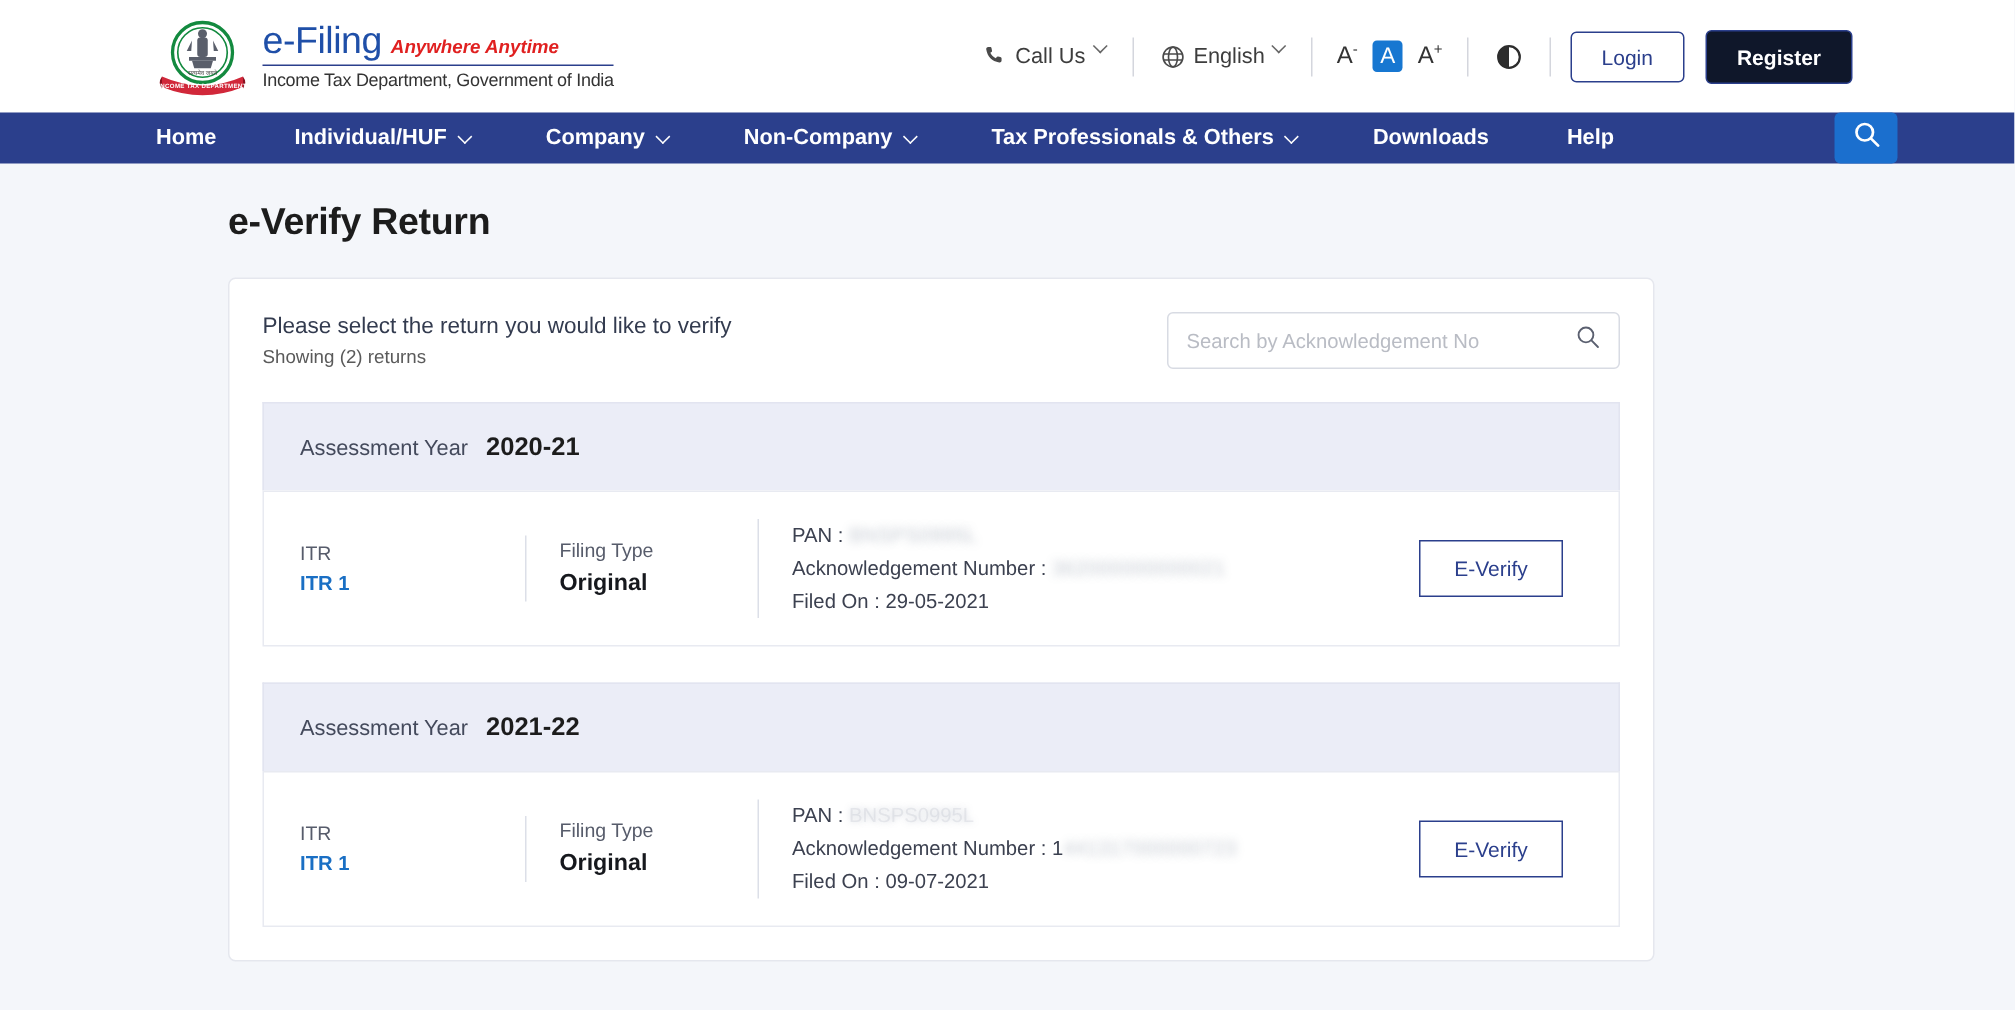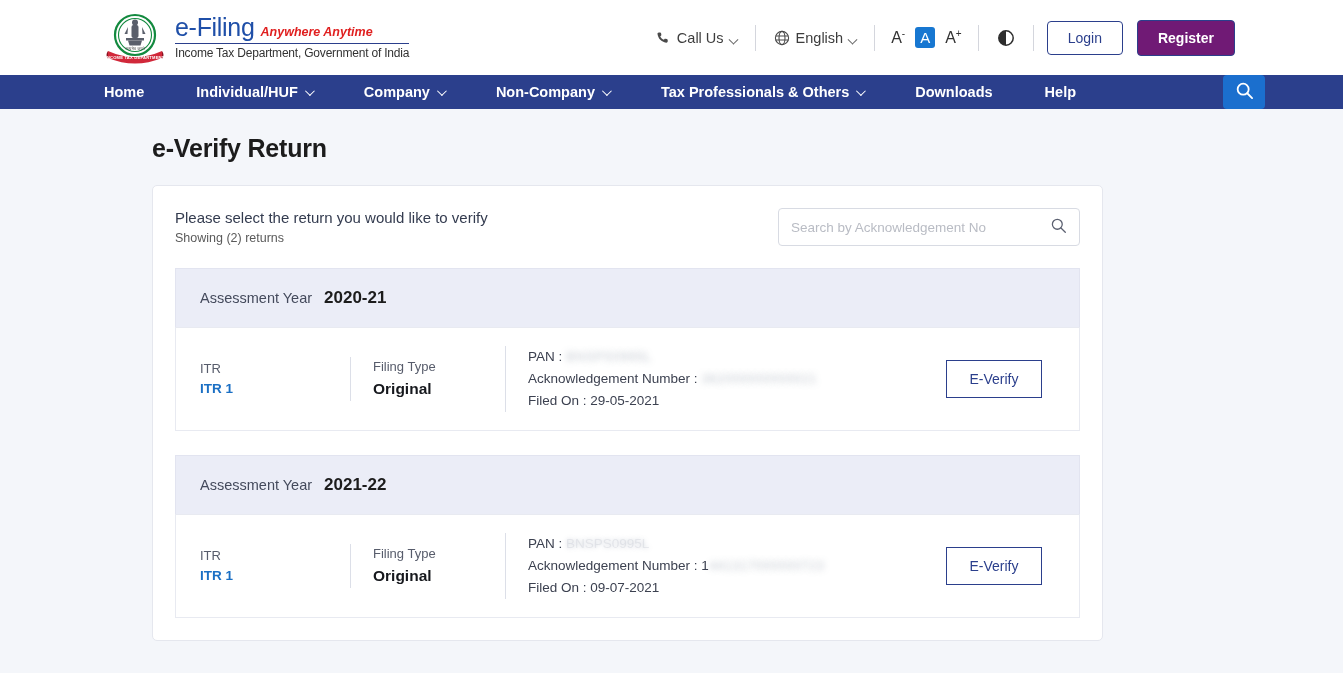--- a/index.html
+++ b/index.html
@@ -49,21 +49,21 @@
 
   .header-right {
     margin-left: auto;
     display: flex;
     align-items: center;
     gap: 0;
     height: 100%;
   }
   .hr-item {
     display: flex;
-    align-items: flex-end;
+    align-items: flex-start;
     gap: 6px;
     font-size: 14.5px;
     color: #3d3d3d;
     padding: 0 13px;
     cursor: pointer;
     white-space: nowrap;
   }
   .hr-sep {
     width: 1px;
     height: 26px;
@@ -104,21 +104,21 @@
     border-radius: 4px;
     font-size: 14px;
     padding: 8px 20px;
     cursor: pointer;
     margin-left: 8px;
     font-family: "Liberation Sans", sans-serif;
   }
   .btn-register {
     border: 1.4px solid #2b3f8c;
     color: #ffffff;
-    background: #701a75;
+    background: #0f172a;
     border-radius: 4px;
     font-size: 14px;
     font-weight: bold;
     padding: 9px 20px;
     cursor: pointer;
     margin-left: 14px;
     font-family: "Liberation Sans", sans-serif;
   }
 
   

